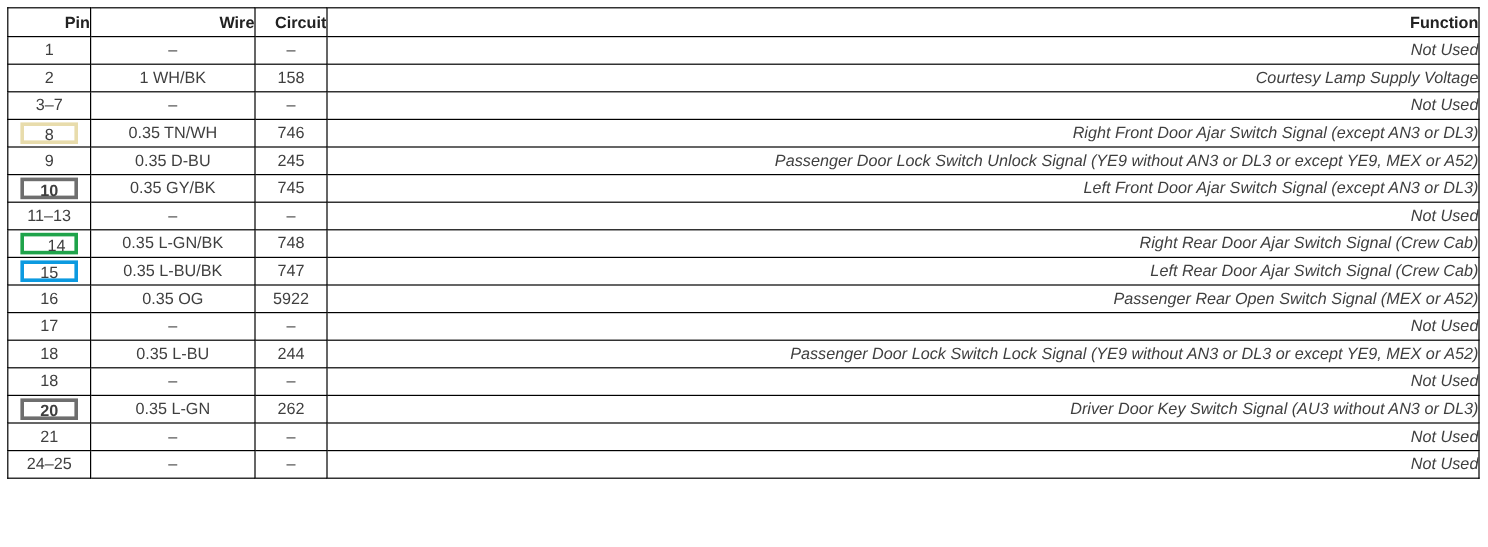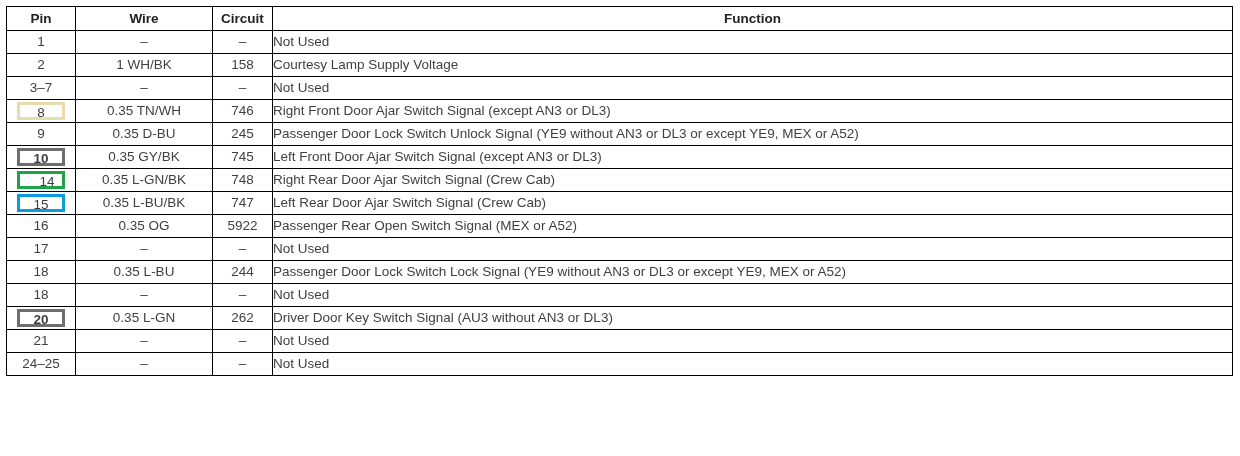--- a/index.html
+++ b/index.html
@@ -40,38 +40,39 @@
     color: #3f3f3f;
     font-weight: normal;
     vertical-align: middle;
     white-space: nowrap;
     overflow: hidden;
   }
 
   table.pin-table thead th {
     font-weight: bold;
     color: #222222;
-    text-align: center;
+    text-align: right;
     height: 23px;
     font-size: 13.5px;
   }
 
   
   col.col-pin     { width: 69px; }
   col.col-wire    { width: 137px; }
   col.col-circuit { width: 60px; }
   col.col-func    { width: 960px; }
 
   td.cell-pin,
   td.cell-wire,
   td.cell-circuit { text-align: center; }
 
   td.cell-func {
-    text-align: left;
+    text-align: right;
     padding-left: 6px;
+    font-style: italic;
   }
 
   
   td.cell-pin .pin-inner {
     display: block;
     width: 100%;
     height: 100%;
     line-height: 22px;
   }
   td.cell-pin.hl .pin-inner {
@@ -147,20 +148,28 @@
           <td class="cell-circuit">245</td>
           <td class="cell-func">Passenger Door Lock Switch Unlock Signal (YE9 without AN3 or DL3 or except YE9, MEX or A52)</td>
         </tr>
         <tr>
           <td class="cell-pin hl hl-gray"><span class="pin-inner">10</span></td>
           <td class="cell-wire">0.35 GY/BK</td>
           <td class="cell-circuit">745</td>
           <td class="cell-func">Left Front Door Ajar Switch Signal (except AN3 or DL3)</td>
         </tr>
         <tr>
+          <td class="cell-pin">
+            <span class="pin-inner">11–13</span>
+          </td>
+          <td class="cell-wire">–</td>
+          <td class="cell-circuit">–</td>
+          <td class="cell-func">Not Used</td>
+        </tr>
+        <tr>
           <td class="cell-pin hl hl-green"><span class="pin-inner">14</span></td>
           <td class="cell-wire">0.35 L-GN/BK</td>
           <td class="cell-circuit">748</td>
           <td class="cell-func">Right Rear Door Ajar Switch Signal (Crew Cab)</td>
         </tr>
         <tr>
           <td class="cell-pin hl hl-blue"><span class="pin-inner">15</span></td>
           <td class="cell-wire">0.35 L-BU/BK</td>
           <td class="cell-circuit">747</td>
           <td class="cell-func">Left Rear Door Ajar Switch Signal (Crew Cab)</td>

